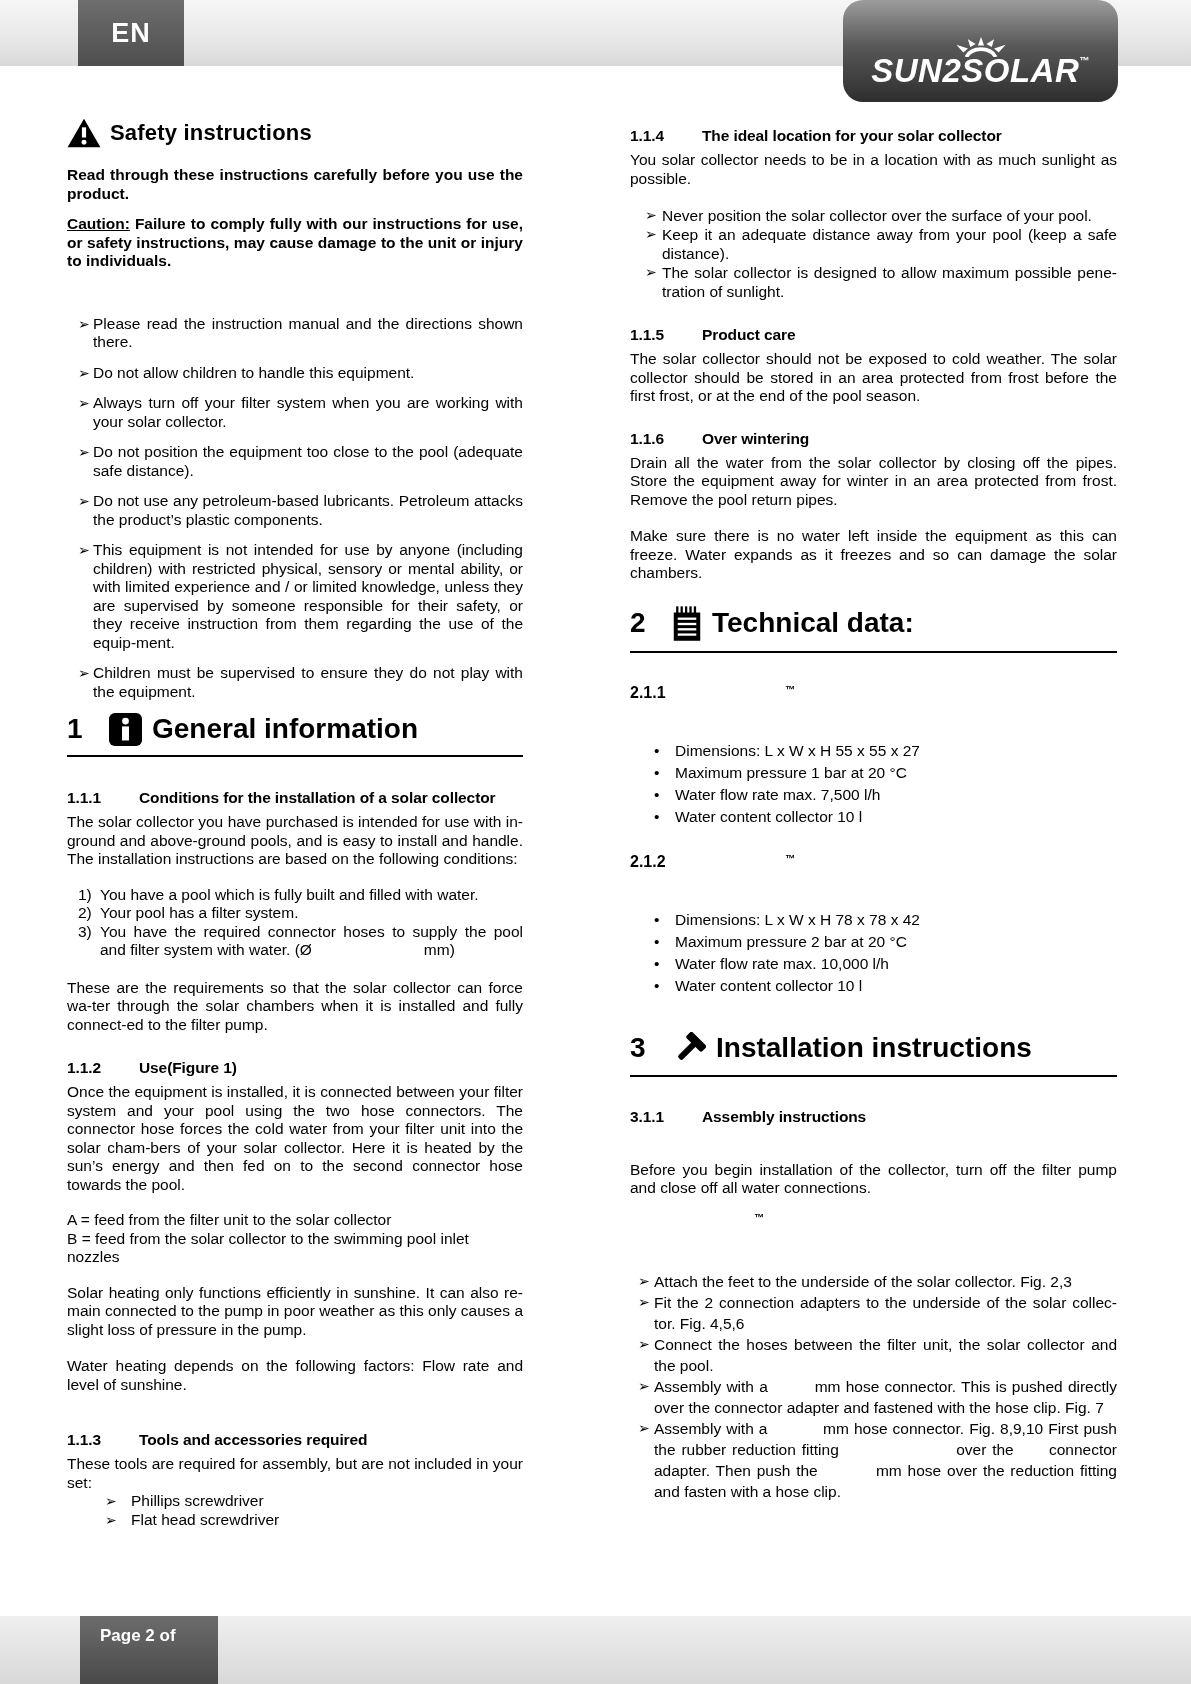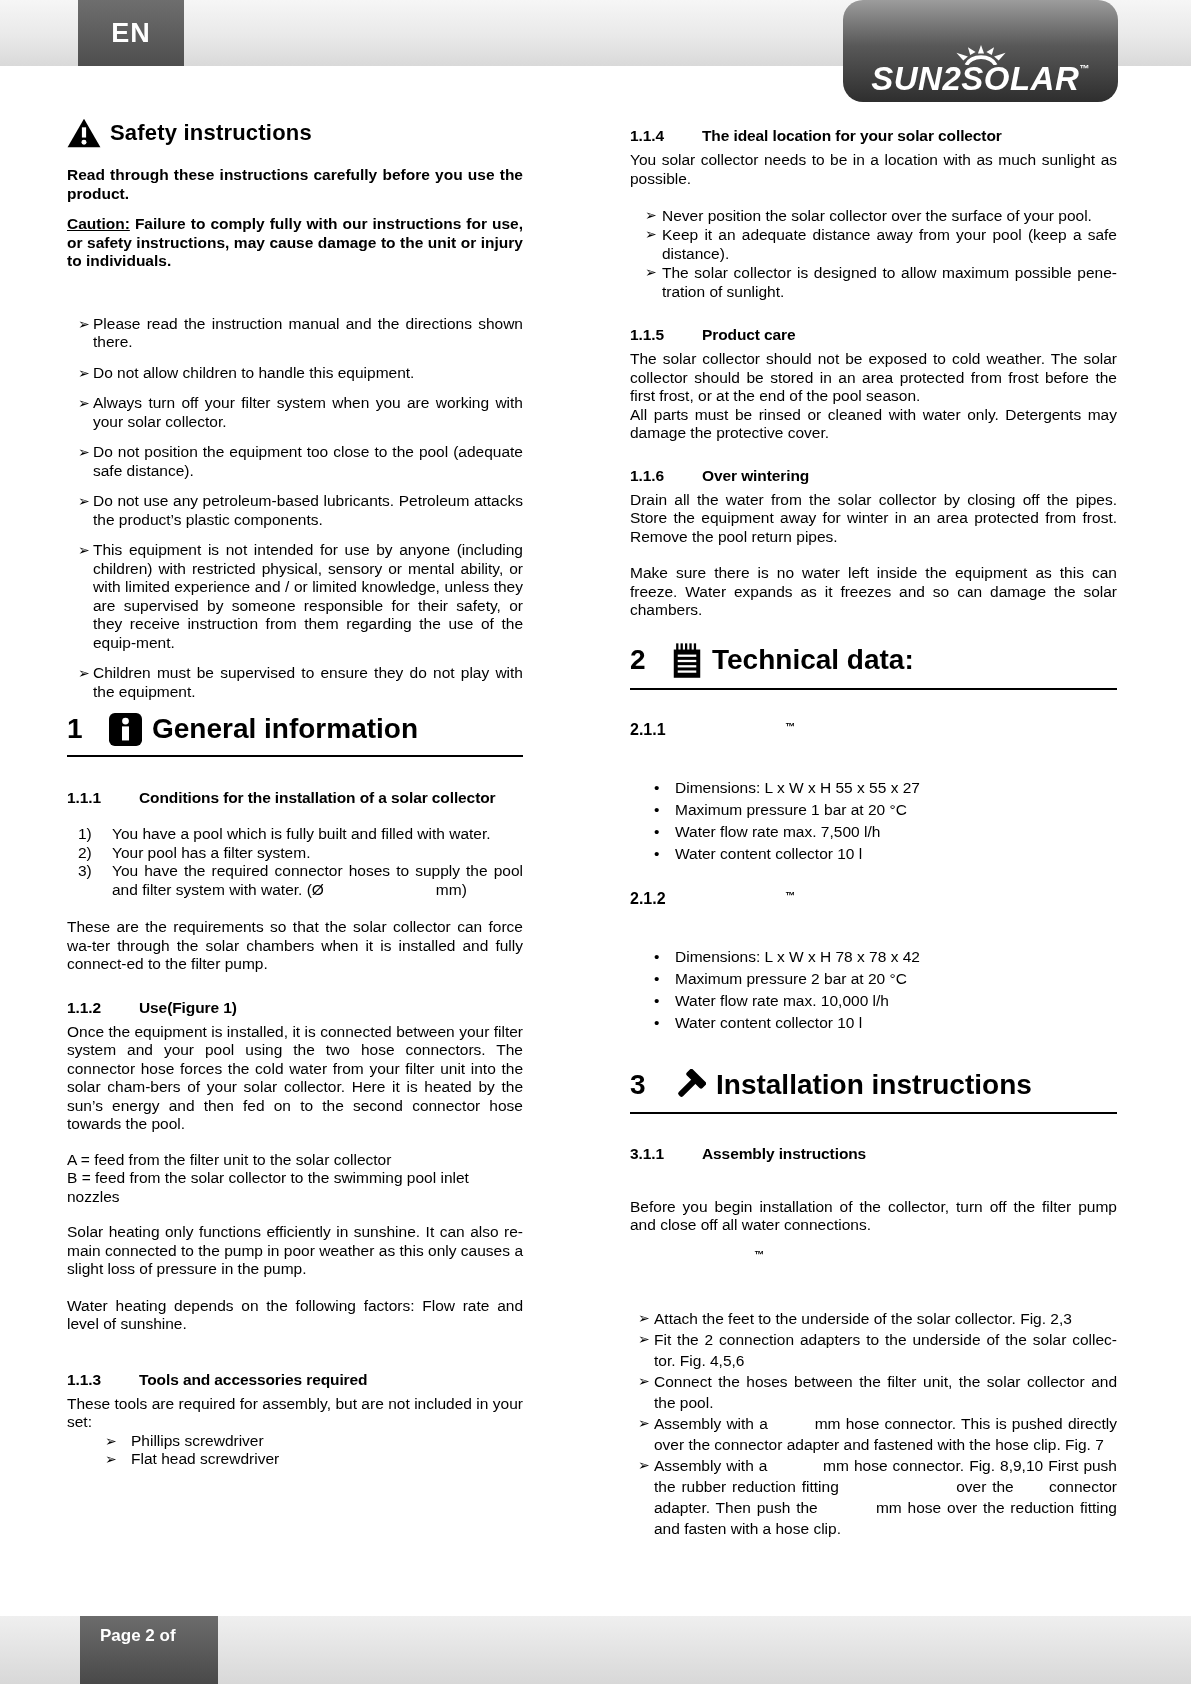--- a/index.html
+++ b/index.html
@@ -9,21 +9,21 @@
   
   .topbar{position:absolute;left:0;top:0;width:1191px;height:66px;
           background:linear-gradient(180deg,#f6f6f6 0%,#e9e9e9 55%,#d9d9d9 100%);}
   .en-badge{position:absolute;left:78px;top:0;width:106px;height:66px;
             background:linear-gradient(180deg,#6e6e6e 0%,#4e4e4e 100%);
             display:flex;align-items:center;justify-content:center;
             color:#fff;font-size:27px;font-weight:bold;letter-spacing:1px;}
   .logo{position:absolute;left:843px;top:0;width:275px;height:102px;border-radius:20px;
         background:linear-gradient(180deg,#9c9c9c 0%,#585858 45%,#2e2e2e 100%);
         display:flex;flex-direction:column;align-items:center;justify-content:flex-end;
-        padding-bottom:7px;box-sizing:border-box;}
+        padding-bottom:15px;box-sizing:border-box;}
   .logo-sun{height:20px;margin-bottom:-3px;}
   .logo-text{color:#fff;font-style:italic;font-weight:bold;font-size:33px;line-height:1;
              letter-spacing:.5px;white-space:nowrap;}
   .logo-tm{font-size:10px;vertical-align:18px;font-style:normal;}
   .botbar{position:absolute;left:0;top:1616px;width:1191px;height:68px;
           background:linear-gradient(180deg,#efefef 0%,#d8d8d8 100%);}
   .page-badge{position:absolute;left:80px;top:1616px;width:138px;height:68px;
               background:linear-gradient(180deg,#6c6c6c 0%,#494949 100%);
               color:#fff;font-weight:bold;font-size:17px;
               padding:10px 11px 0 20px;box-sizing:border-box;}
@@ -62,21 +62,21 @@
   .rb-t{flex:1;text-align:justify;}
   .step{display:flex;line-height:21px;}
   .step-mark{flex:none;width:16px;margin-left:8px;font-size:14px;}
   .step-t{flex:1;text-align:justify;}
   .tool-item{display:flex;}
   .tool-mark{flex:none;width:26px;margin-left:38px;font-size:14px;}
 
   
   .num-item{display:flex;}
   .num-n{flex:none;width:22px;margin-left:11px;}
-  .num-t{flex:1;text-align:justify;margin-left:12px;}
+  .num-t{flex:1;text-align:justify;}
 
   
   .spec-head{display:flex;font-weight:bold;font-size:16px;line-height:20px;}
   .spec-num{flex:none;width:155px;}
   .spec-tm{font-size:10px;line-height:1;padding-top:2px;}
   .dot-item{display:flex;line-height:22px;}
   .dot-mark{flex:none;width:21px;margin-left:24px;}
   .tm-line{padding-left:124px;font-size:10px;font-weight:bold;line-height:12px;}
 </style>
 </head>
@@ -157,20 +157,21 @@
           <rect x="13.4" y="13.8" width="7.2" height="14.5" fill="#fff"></rect>
         </svg>
       </span>
       <span>General information</span>
     </div>
 
     <div class="sub-head" style="margin-top:31px">
       <span class="sub-num">1.1.1</span>
       <span>Conditions for the installation of a solar collector</span>
     </div>
+    <p style="margin-top:5px">The solar collector you have purchased is intended for use with in-ground and above-ground pools, and is easy to install and handle. The installation instructions are based on the following conditions:</p>
 
     <div style="margin-top:17px">
       <div class="num-item">
           <span class="num-n">1)</span>
           <span class="num-t">You have a pool which is fully built and filled with water.</span>
         </div>
       <div class="num-item">
           <span class="num-n">2)</span>
           <span class="num-t">Your pool has a filter system.</span>
         </div>
@@ -234,21 +235,20 @@
           <span class="rb-mark">➢</span>
           <span class="rb-t">The solar collector is designed to allow maximum possible pene-tration of sunlight.</span>
         </div>
     </div>
 
     <div class="sub-head" style="margin-top:24px">
       <span class="sub-num">1.1.5</span>
       <span>Product care</span>
     </div>
     <p style="margin-top:5px">The solar collector should not be exposed to cold weather. The solar collector should be stored in an area protected from frost before the first frost, or at the end of the pool season.</p>
-    <p>All parts must be rinsed or cleaned with water only. Detergents may damage the protective cover.</p>
 
     <div class="sub-head" style="margin-top:23px">
       <span class="sub-num">1.1.6</span>
       <span>Over wintering</span>
     </div>
     <p style="margin-top:5px">Drain all the water from the solar collector by closing off the pipes. Store the equipment away for winter in an area protected from frost. Remove the pool return pipes.</p>
     <p style="margin-top:18px">Make sure there is no water left inside the equipment as this can freeze. Water expands as it freezes and so can damage the solar chambers.</p>
 
     <div class="sec-head" style="margin-top:23px">
       <span class="sec-num">2</span>

